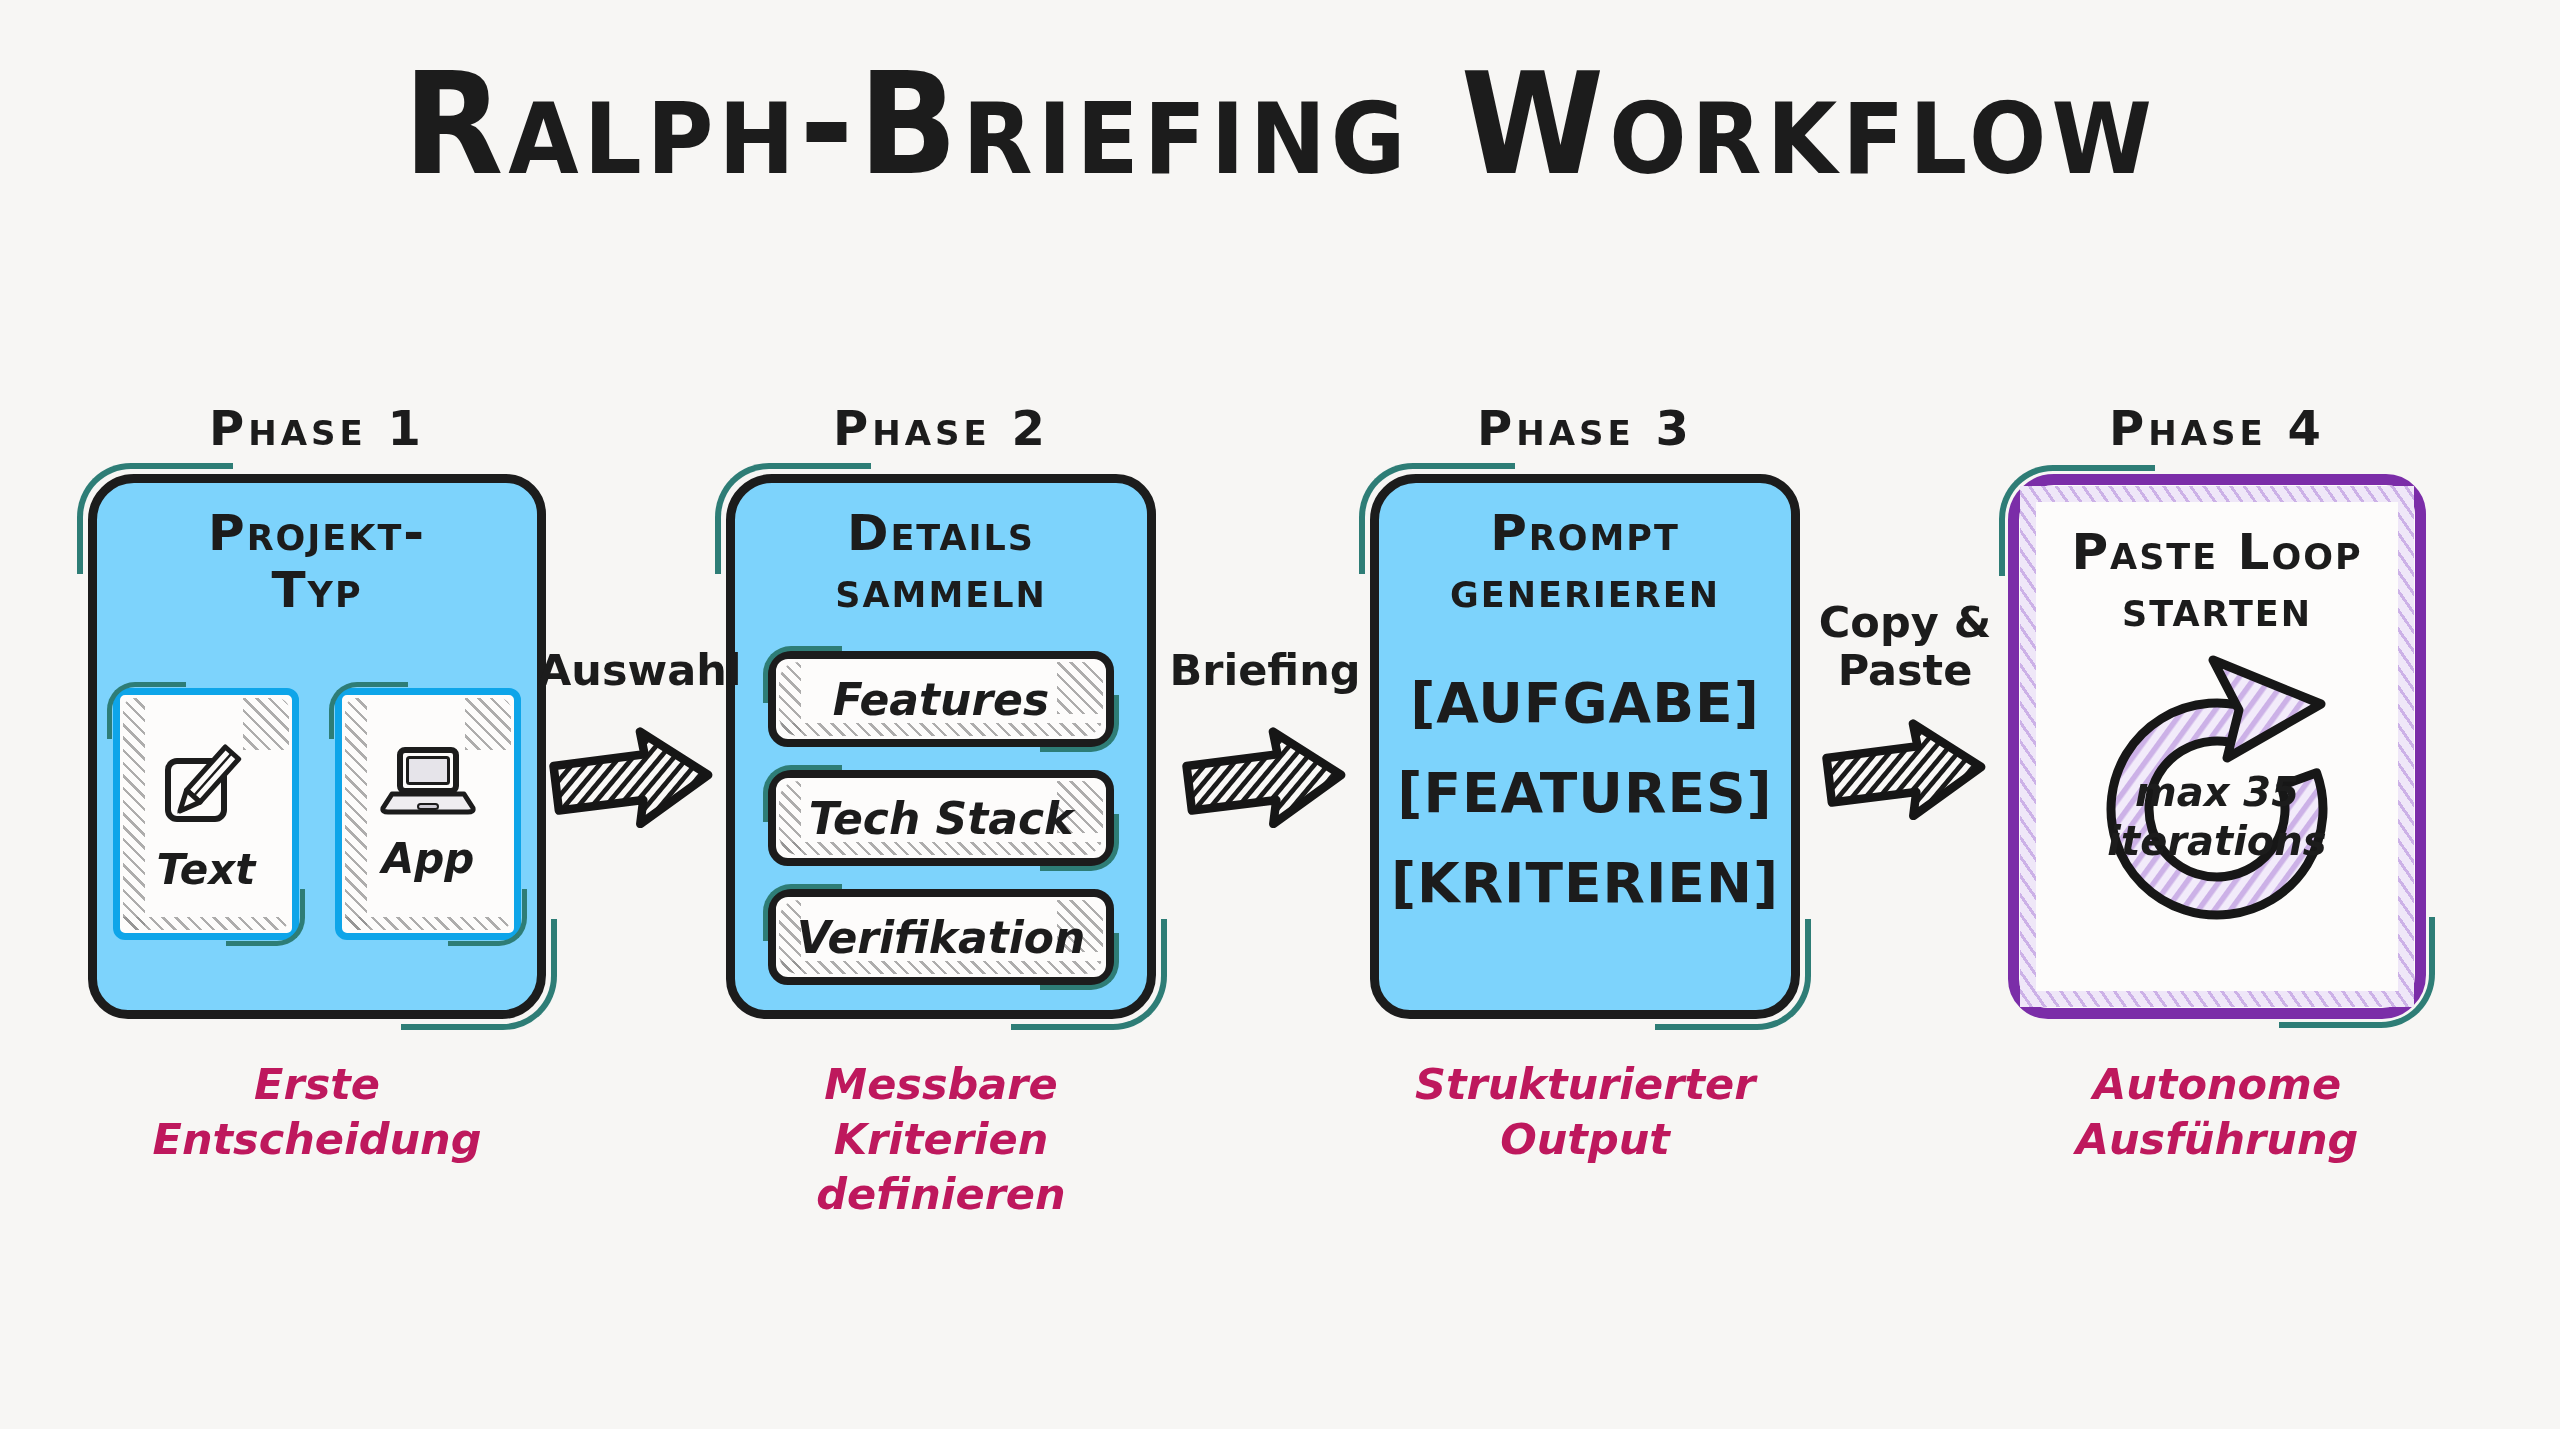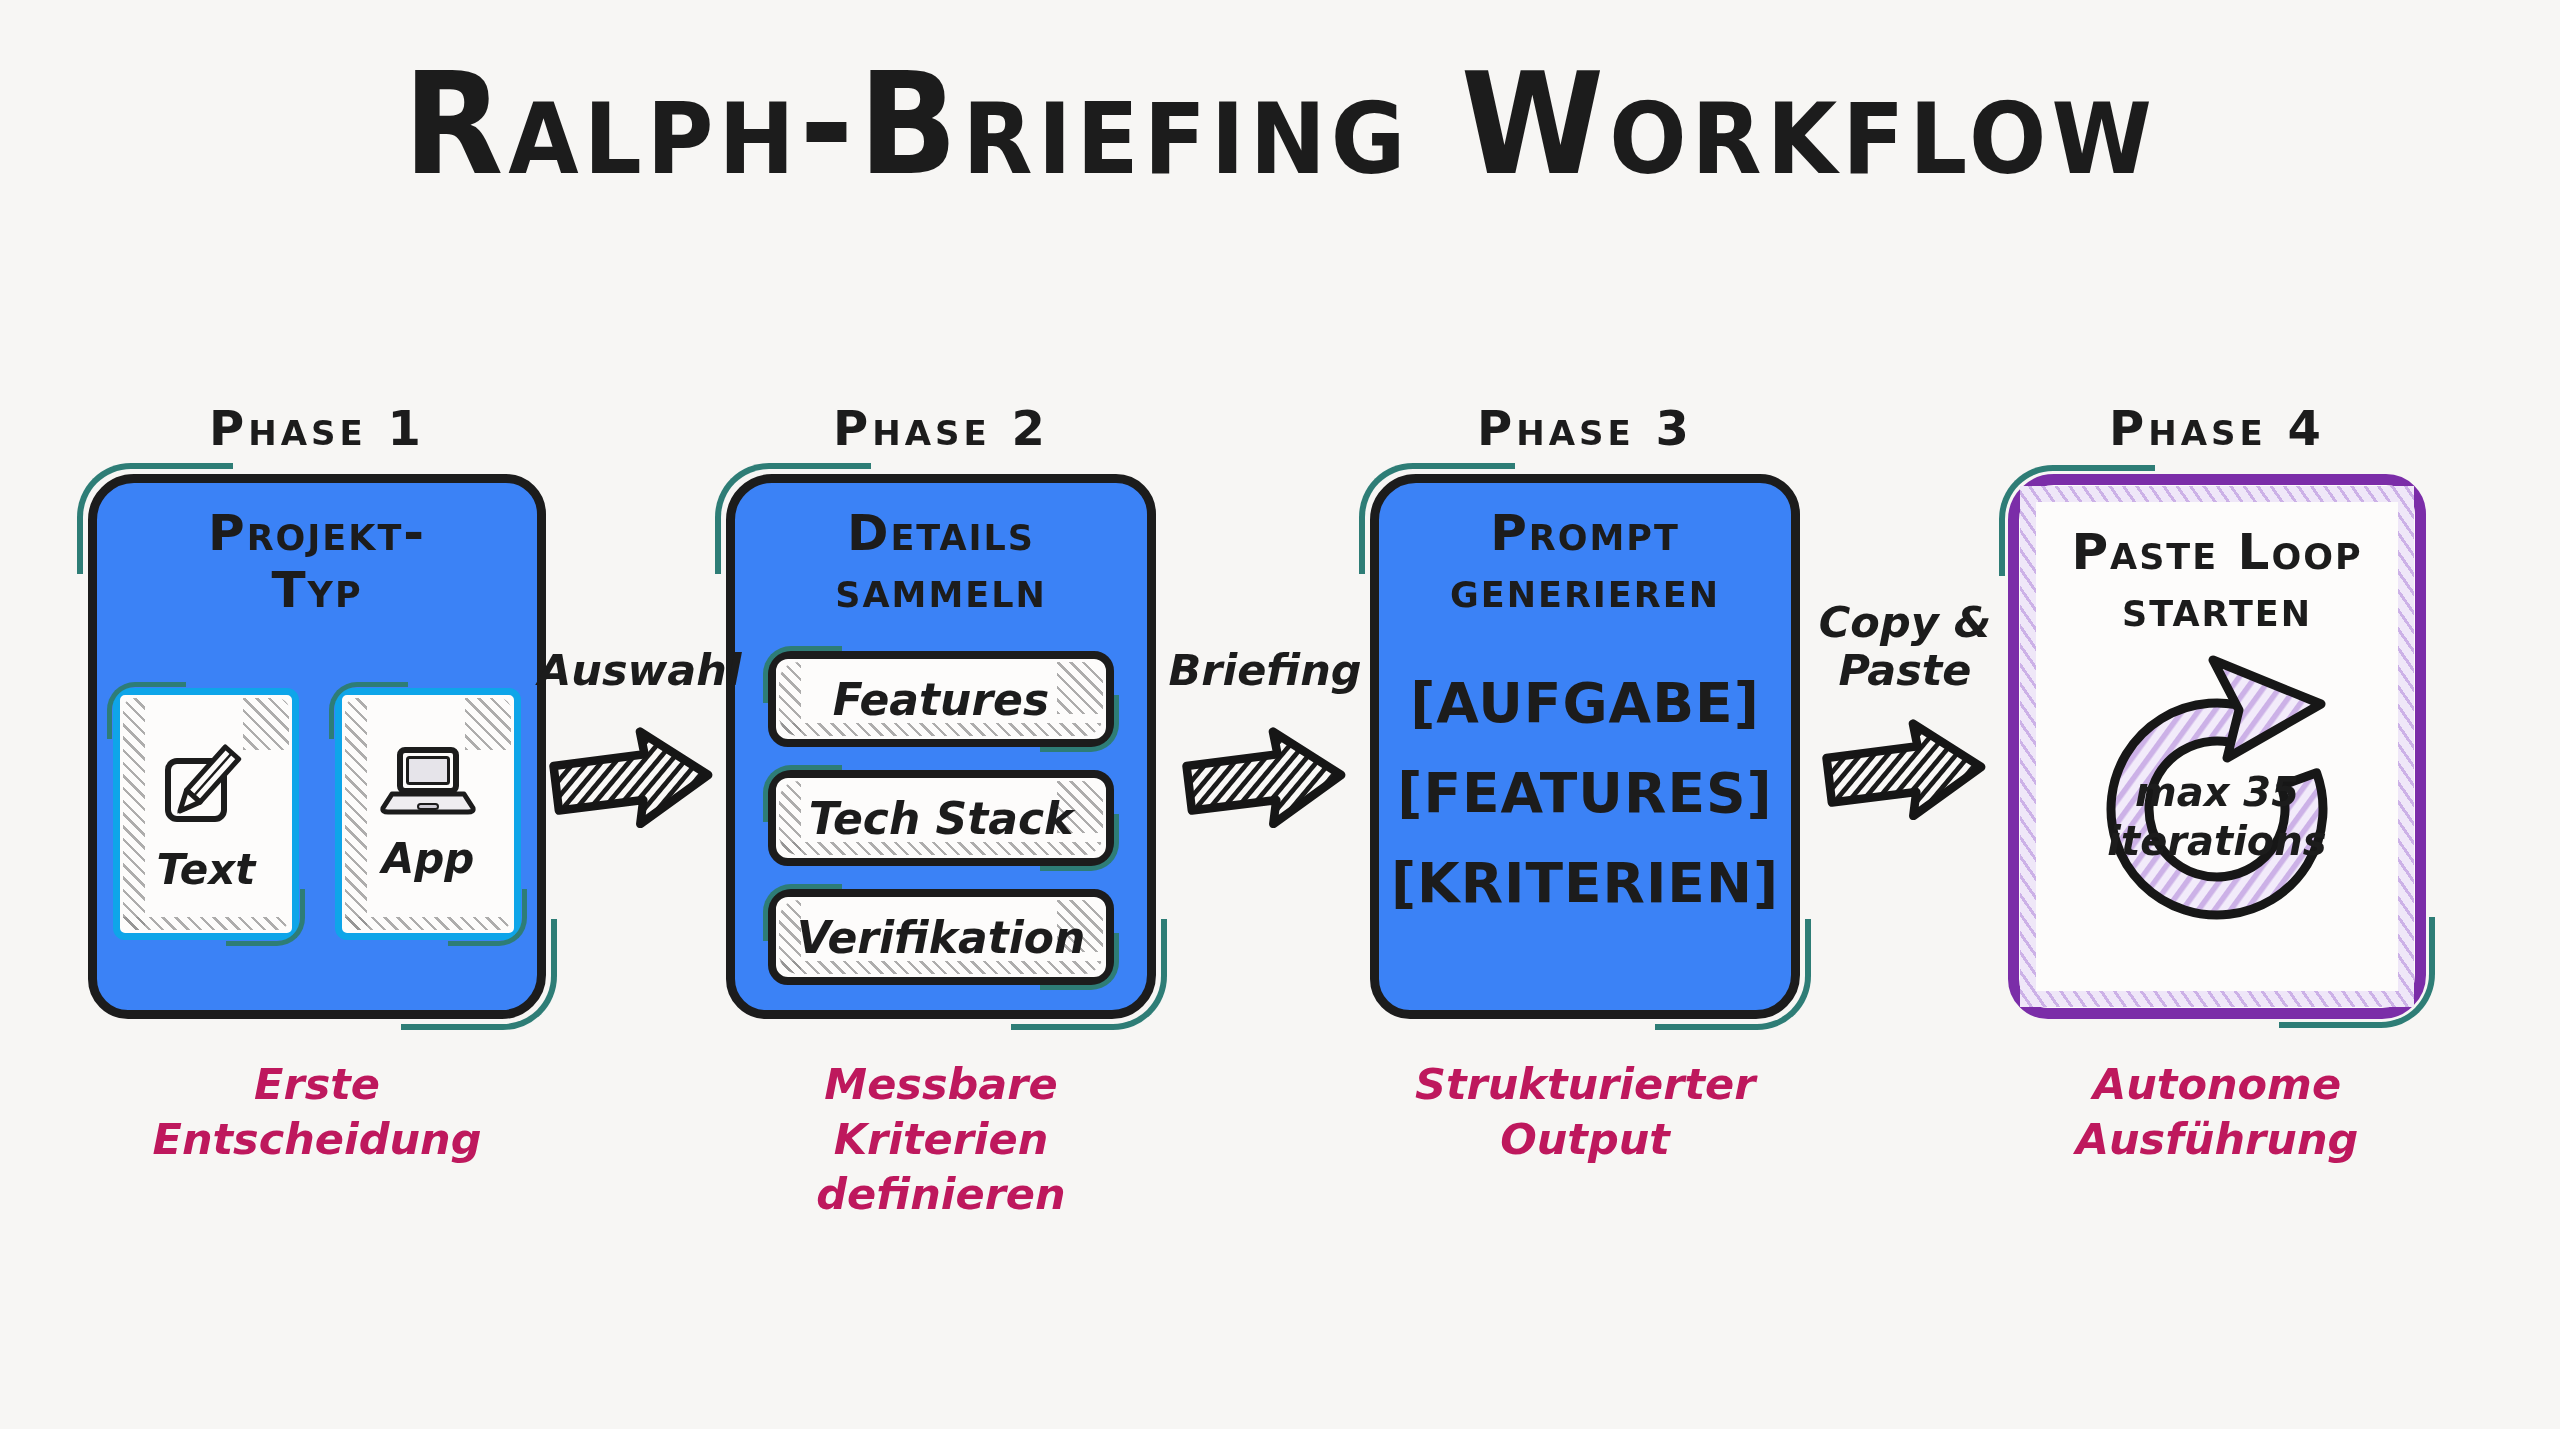--- a/index.html
+++ b/index.html
@@ -11,21 +11,21 @@
     transform:scaleY(1.08);}
 
   .col{position:absolute;top:400px;text-align:center;}
   .col-1{left:88px;width:458px;}
   .col-2{left:726px;width:430px;}
   .col-3{left:1370px;width:430px;}
   .col-4{left:2008px;width:418px;}
 
   .phase-heading{font-size:48px;font-weight:bold;font-variant:small-caps;letter-spacing:4px;margin-bottom:18px;}
 
-  .box{position:relative;height:545px;background:#3b82f6;border:9px solid #1c1c1c;
+  .box{position:relative;height:545px;background:#7dd3fc;border:9px solid #1c1c1c;
        border-radius:46px 40px 44px 40px;box-sizing:border-box;}
 
   
   .accent{position:absolute;pointer-events:none;}
   .accent-tl{left:-20px;top:-20px;width:150px;height:105px;
     border-left:6px solid #2e7d76;border-top:6px solid #2e7d76;border-top-left-radius:54px;}
   .accent-br{right:-20px;bottom:-20px;width:150px;height:105px;
     border-right:6px solid #2e7d76;border-bottom:6px solid #2e7d76;border-bottom-right-radius:54px;}
   .accent-tl.sm{left:-13px;top:-13px;width:74px;height:52px;border-width:5px;border-top-left-radius:28px;}
   .accent-br.sm{right:-13px;bottom:-13px;width:74px;height:52px;border-width:5px;border-bottom-right-radius:28px;}
@@ -71,21 +71,21 @@
   .caption{margin:38px auto 0;font-size:43px;font-weight:bold;font-style:italic;
            color:#be185d;line-height:1.28;}
   .col-2 .caption{max-width:450px;}
   .col-3 .caption{max-width:340px;}
   .col-4 .caption{max-width:330px;}
 
   .arrow-group{position:absolute;text-align:center;}
   .ag-1{left:538px;top:646px;width:188px;}
   .ag-2{left:1166px;top:646px;width:198px;}
   .ag-3{left:1806px;top:598px;width:198px;}
-  .arrow-label{font-size:43px;font-weight:bold;font-style:italic;line-height:1.12;}
+  .arrow-label{font-size:43px;font-weight:bold;line-height:1.12;}
   .arrow-svg{margin-top:16px;width:172px;height:118px;}
   .ag-3 .arrow-svg{margin-top:8px;}
 </style>
 </head>
 <body>
 
 <div class="canvas">
 
   <div class="main-title">Ralph-Briefing Workflow</div>
 

